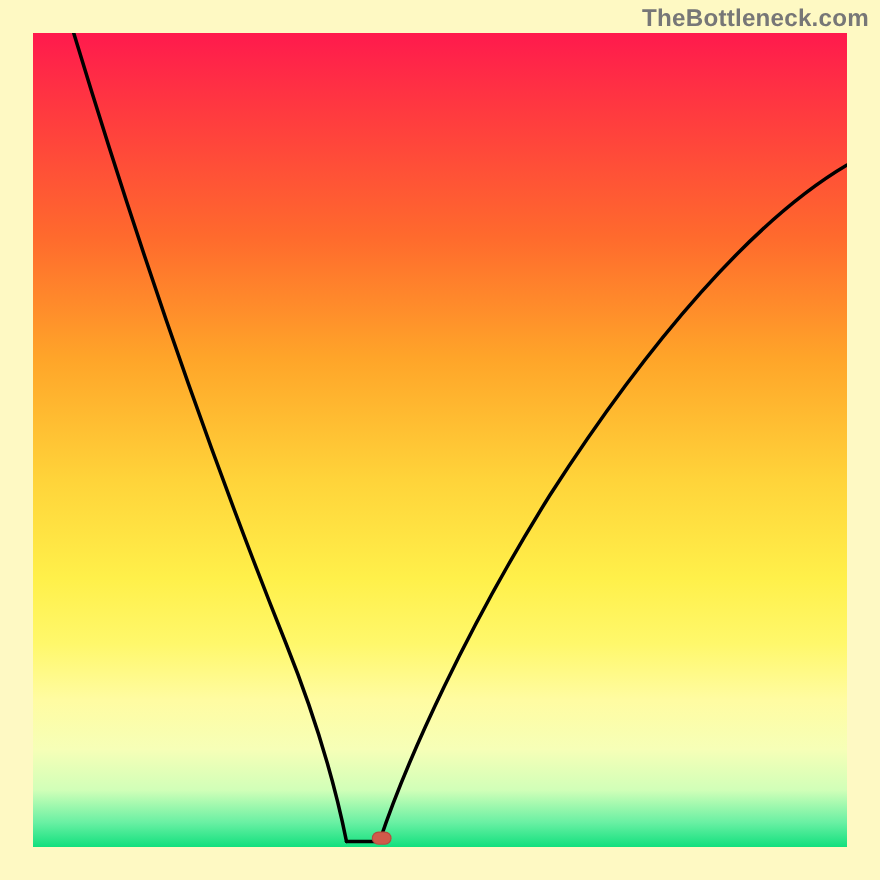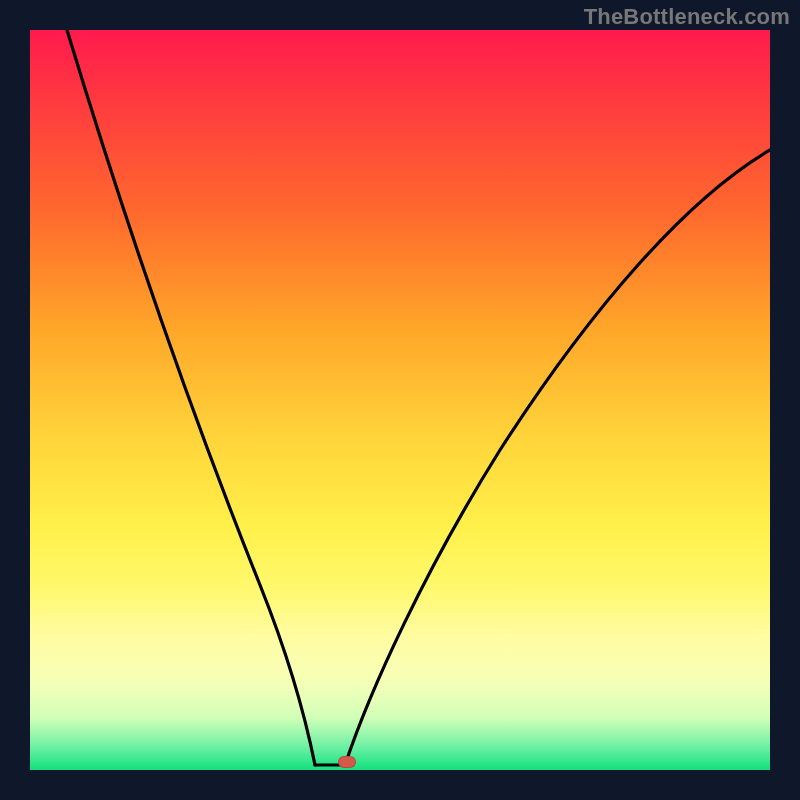--- a/index.html
+++ b/index.html
@@ -9,21 +9,21 @@
     height: 800px;
     background: #000;
     overflow: hidden;
   }
   .frame {
     position: absolute;
     left: 0;
     top: 0;
     width: 800px;
     height: 800px;
-    background: #0f172a;
+    background: #fef9c3;
   }
   .watermark {
     position: absolute;
     top: 4px;
     right: 10px;
     font-family: Arial, Helvetica, sans-serif;
     font-size: 22px;
     font-weight: 600;
     color: #777;
     letter-spacing: 0.2px;

